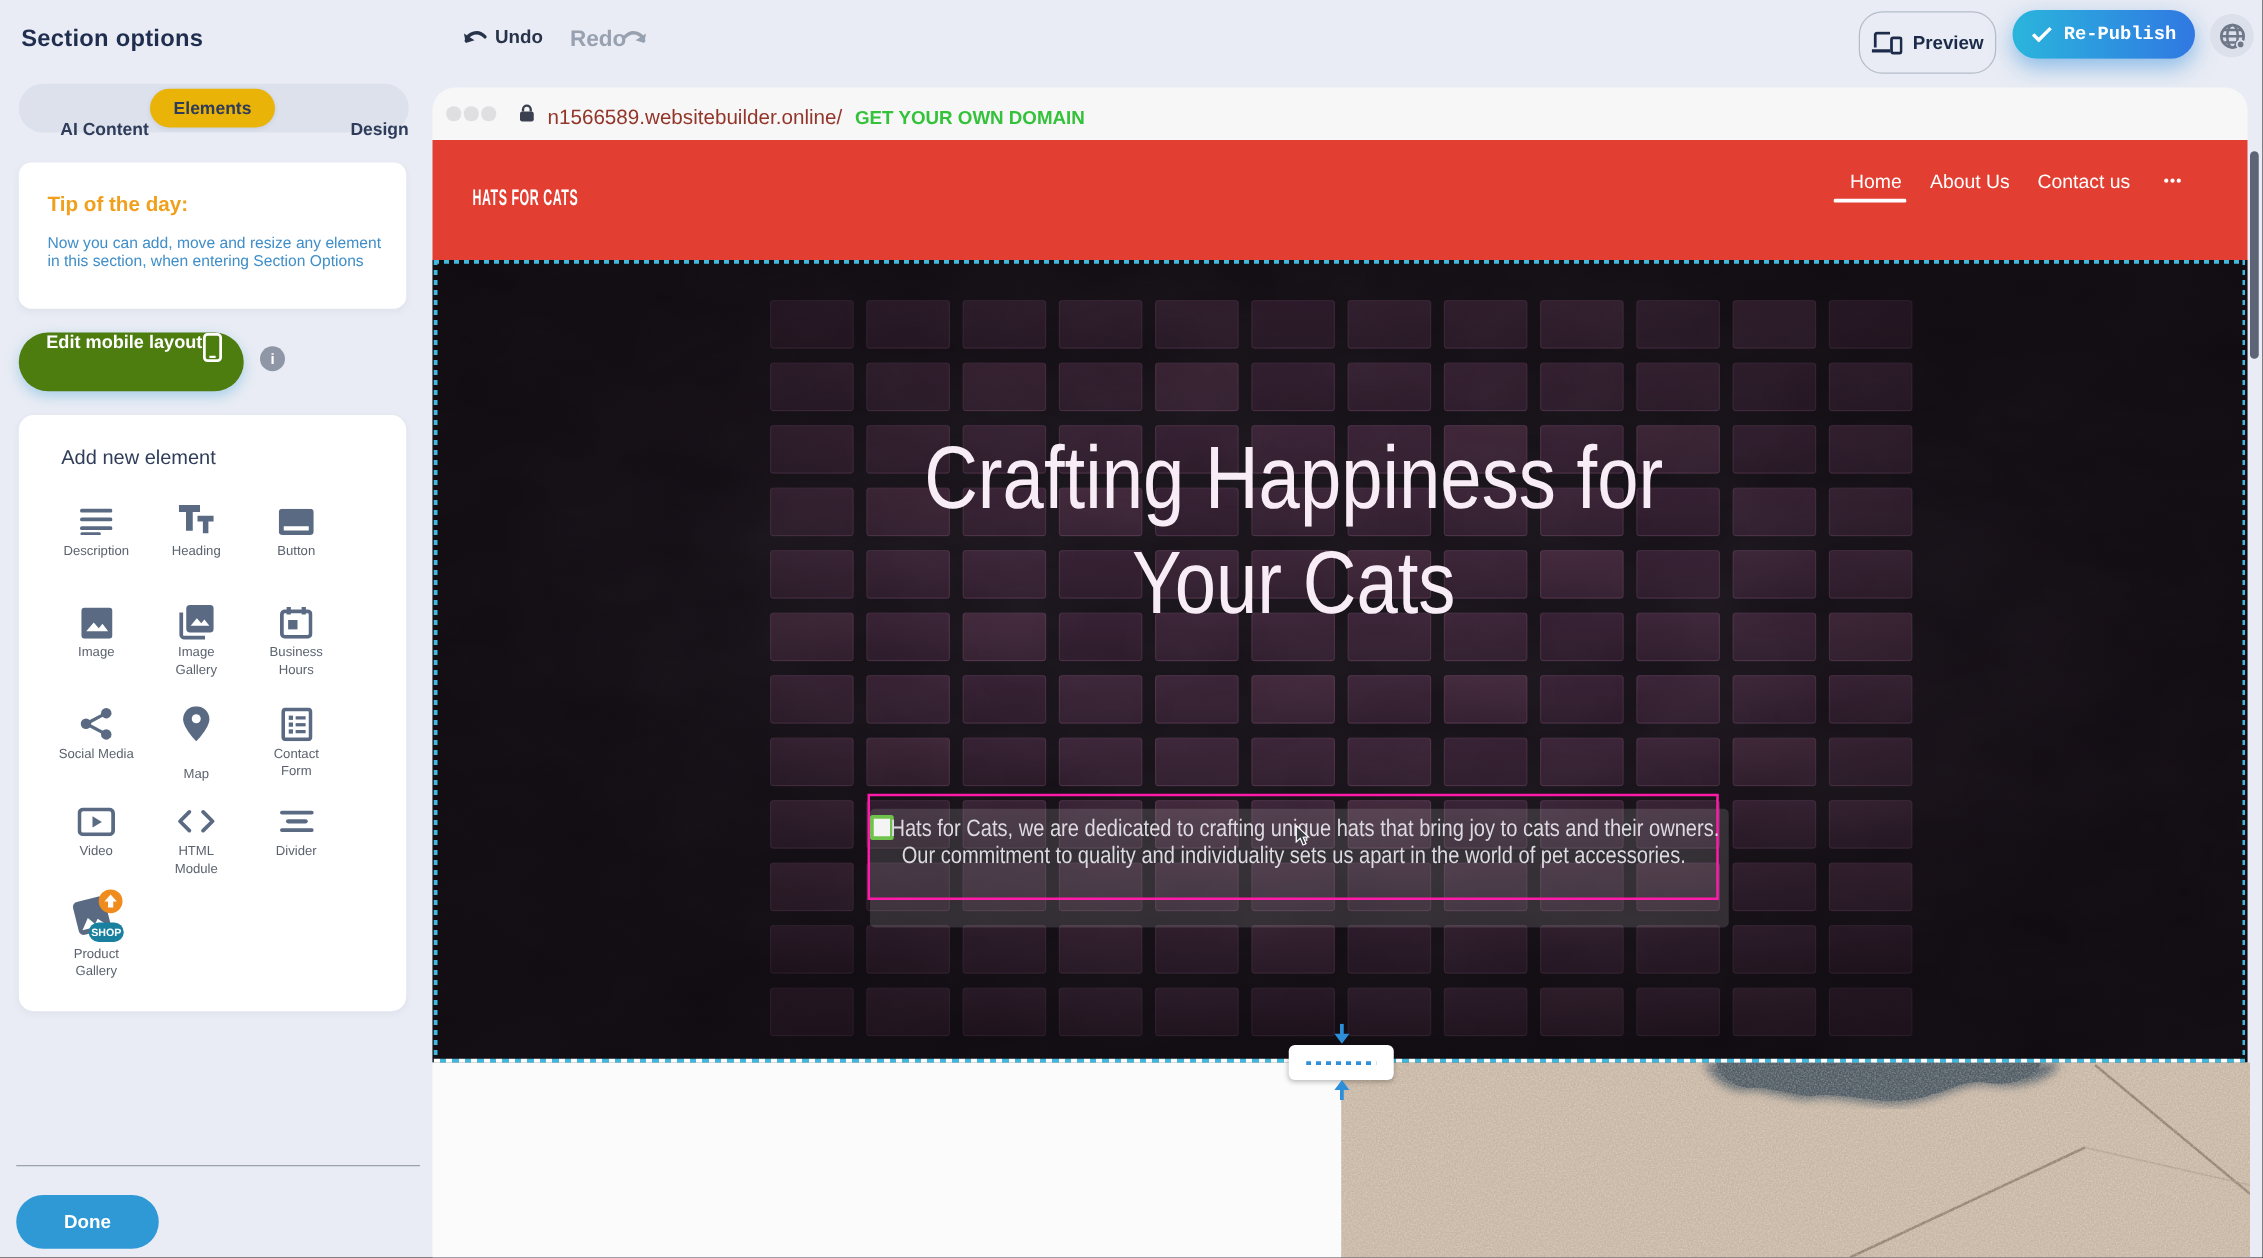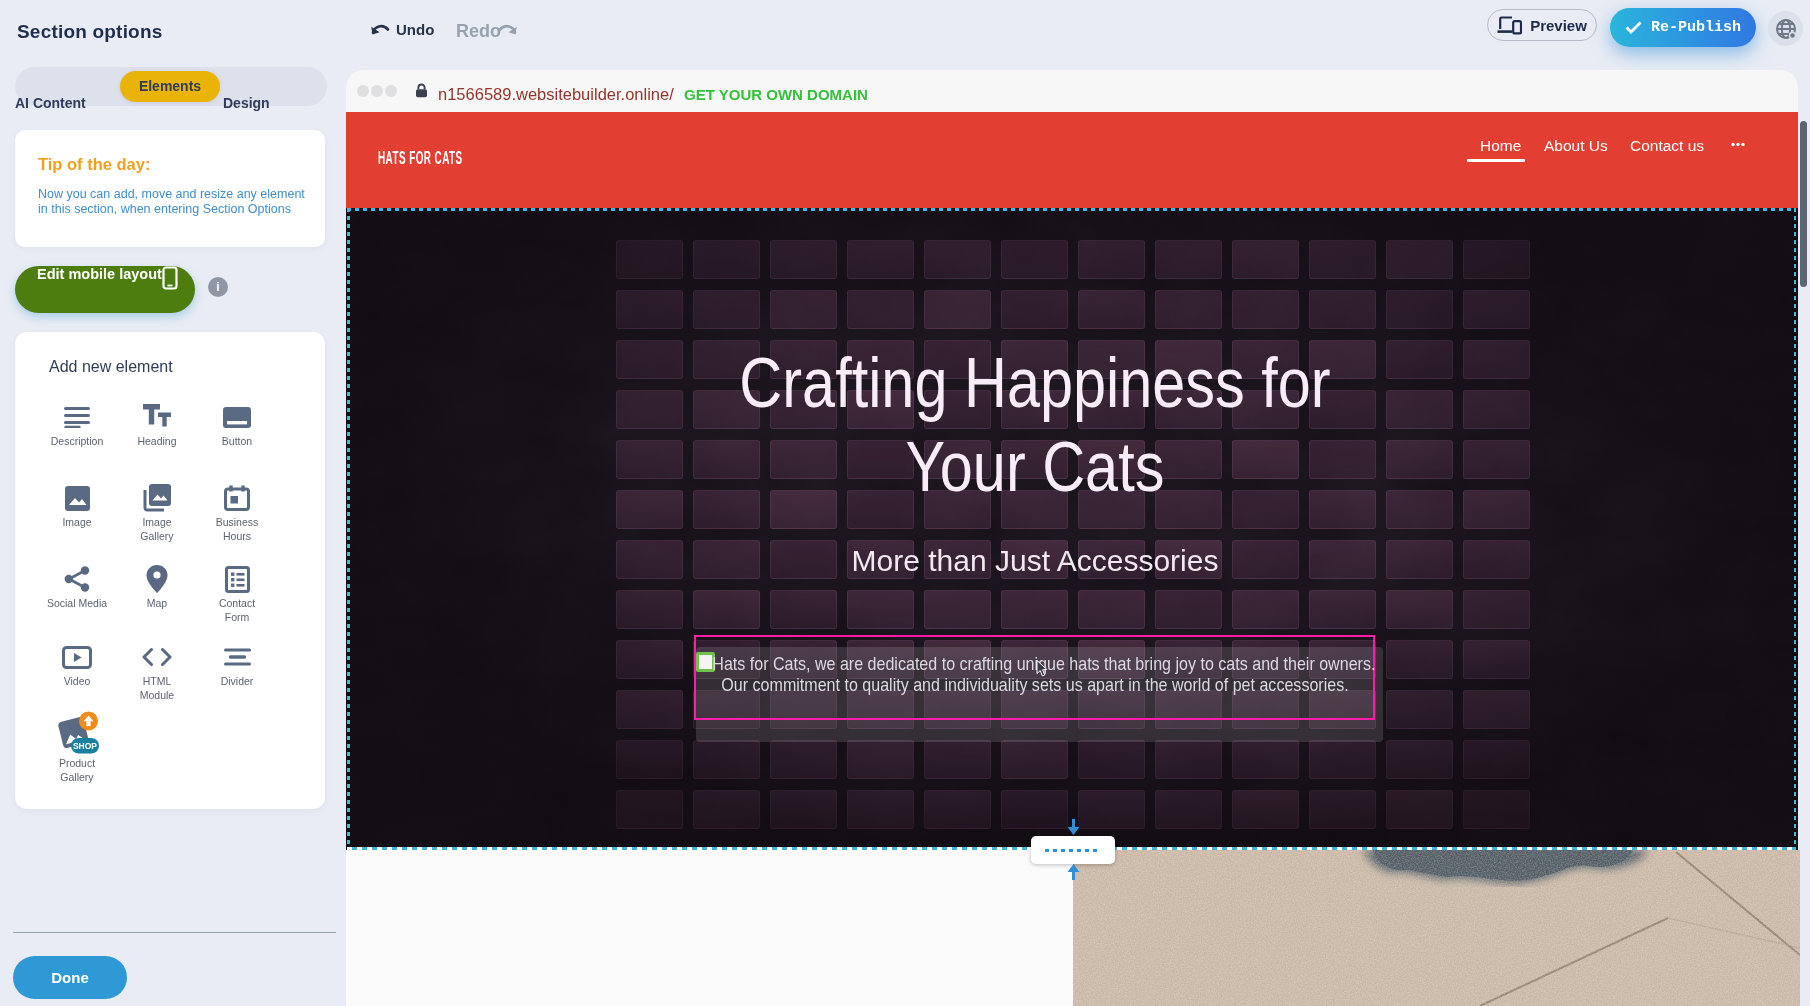--- a/index.html
+++ b/index.html
@@ -4,27 +4,27 @@
 <style>
   * { margin:0; padding:0; box-sizing:border-box; }
   html,body { width:1810px; height:1006px; overflow:hidden; }
   body { background:#e9ecf4; font-family:"Liberation Sans", sans-serif; position:relative; }
   .abs { position:absolute; }
 
   
   .sec-title { left:17px; top:21px; font-size:19px; font-weight:bold; color:#1f2d4e; letter-spacing:.2px; }
   .undo-txt { left:396px; top:21px; font-size:15px; font-weight:bold; color:#273349; }
   .redo-txt { left:456px; top:21px; font-size:18px; font-weight:bold; color:#98a1b0; }
-  .btn-preview { left:1487px; top:9px; width:110px; height:32px; border:1.5px solid #b6bdc9; border-radius:19px; display:flex; align-items:center; justify-content:center; gap:8px; color:#1c2b4a; font-size:15px; font-weight:bold; }
+  .btn-preview { left:1487px; top:9px; width:110px; height:50px; border:1.5px solid #b6bdc9; border-radius:19px; display:flex; align-items:center; justify-content:center; gap:8px; color:#1c2b4a; font-size:15px; font-weight:bold; }
   .btn-republish { left:1610px; top:8px; width:146px; height:39px; border-radius:20px; background:linear-gradient(90deg,#2ab5dc,#3078e2); box-shadow:0 7px 18px rgba(45,140,220,.5); display:flex; align-items:center; justify-content:center; gap:9px; color:#fff; font-size:15px; font-weight:bold;font-family:Liberation Mono, monospace; }
   .globe { left:1768px; top:11px; width:35px; height:35px; border-radius:50%; background:#dce0ea; display:flex; align-items:center; justify-content:center; }
 
   
   .tabs { left:15px; top:67px; width:312px; height:39px; background:#dce1ec; border-radius:19.5px; display:flex; align-items:center; font-size:14px; font-weight:bold; color:#2e3c59; }
-  .tabs .t { flex:1; text-align:left;margin-top:32px; }
+  .tabs .t { flex:1; text-align:right;margin-top:32px; }
   .tabs .active { position:absolute; left:105px; top:4px; width:100px; height:31px; background:#eab308; border-radius:15.5px; line-height:31px; text-align:center; box-shadow:0 1px 4px rgba(30,50,90,.10); }
   .tipcard { left:15px; top:130px; width:310px; height:117px; background:#fff; border-radius:10px; box-shadow:0 2px 6px rgba(40,60,100,.05); }
   .tiptitle { left:38px; top:155px; font-size:16.5px; font-weight:bold; color:#f0a01c; }
   .tipbody { left:38px; top:187px; width:290px; font-size:12.5px; line-height:15.3px; color:#3f8ec9; white-space:nowrap; }
   .btn-mobile { left:15px; top:266px; width:180px; height:47px; border-radius:23.5px; background:#4d7c0f; box-shadow:0 4px 10px rgba(47,154,213,.35); display:flex; align-items:flex-start; color:#fff; font-size:14.5px; font-weight:bold; padding-left:22px; gap:0; }
   .info-i { left:208px; top:277px; width:20px; height:20px; border-radius:50%; background:#8f97a6; color:#fff; font-size:12px; font-weight:bold; text-align:center; line-height:20px; }
   .addcard { left:15px; top:332px; width:310px; height:477px; background:#fff; border-radius:12px; box-shadow:0 2px 6px rgba(40,60,100,.05); }
   .addtitle { left:49px; top:358px; font-size:16px; color:#2f3d58; }
   .el { position:absolute; width:86px; text-align:center; }
   .el .ic { height:36px; display:flex; align-items:center; justify-content:center; }
@@ -207,21 +207,21 @@
     </div>
     <div class="lb" style="margin-top:0px">Social Media</div>
   </div>
   <div class="el" style="left:114px;top:561px">
     <div class="ic">
       <svg width="22" height="28" viewBox="0 0 22 28">
         <path d="M11 0 C5 0 0.5 4.6 0.5 10.4 C0.5 17.5 11 28 11 28 C11 28 21.5 17.5 21.5 10.4 C21.5 4.6 17 0 11 0 Z" fill="#5a6a83"></path>
         <circle cx="11" cy="10" r="3.6" fill="#fff"></circle>
       </svg>
     </div>
-    <div class="lb" style="margin-top:0px">Map</div>
+    <div class="lb" style="margin-top:16px">Map</div>
   </div>
   <div class="el" style="left:194px;top:561px">
     <div class="ic">
       <svg width="25" height="27" viewBox="0 0 25 27">
         <rect x="1.5" y="1.5" width="22" height="24" rx="2" fill="none" stroke="#5a6a83" stroke-width="3"></rect>
         <g fill="#5a6a83">
           <rect x="6" y="6.5" width="3.4" height="3.4"></rect>
           <rect x="11.5" y="7" width="8" height="2.6"></rect>
           <rect x="6" y="12" width="3.4" height="3.4"></rect>
           <rect x="11.5" y="12.5" width="8" height="2.6"></rect>
@@ -459,21 +459,20 @@
       <defs>
         <filter id="heronz" x="0" y="0" width="100%" height="100%">
           <feTurbulence type="fractalNoise" baseFrequency="0.012 0.02" numOctaves="3" seed="9"></feTurbulence>
           <feColorMatrix type="matrix" values="0 0 0 0 0.25  0 0 0 0 0.18  0 0 0 0 0.24  0 0 0 0.6 0"></feColorMatrix>
         </filter>
       </defs>
       <rect width="1452" height="642" filter="url(#heronz)" opacity="0.15"></rect>
     </svg>
     <div style="position:absolute;left:0;top:0;width:1452px;height:642px;background:radial-gradient(60% 65% at 50% 45%, rgba(0,0,0,0) 35%, rgba(12,8,12,0.5) 85%)"></div>
     <div class="hero-h1">Crafting Happiness for<br>Your Cats</div>
-    <div class="hero-h2">More than Just Accessories</div>
     <div class="hover-ov"></div>
     <div class="pinkbox"></div>
     <div class="greenh"></div>
     <div class="hero-p"><span style="display:inline-block;width:21px"></span>Hats for Cats, we are dedicated to crafting unique hats that bring joy to cats and their owners.<br>Our commitment to quality and individuality sets us apart in the world of pet accessories.</div>
     <svg style="position:absolute;left:690px;top:452px" width="12" height="18" viewBox="0 0 12 18">
       <path d="M1 0.5 L1 13.5 L4.2 10.6 L6.4 16 L8.8 15 L6.6 9.8 L10.8 9.5 Z" fill="#3a3a42" stroke="#fff" stroke-width="1"></path>
     </svg>
   </div>
 
   <div class="abs bwhite"></div>

